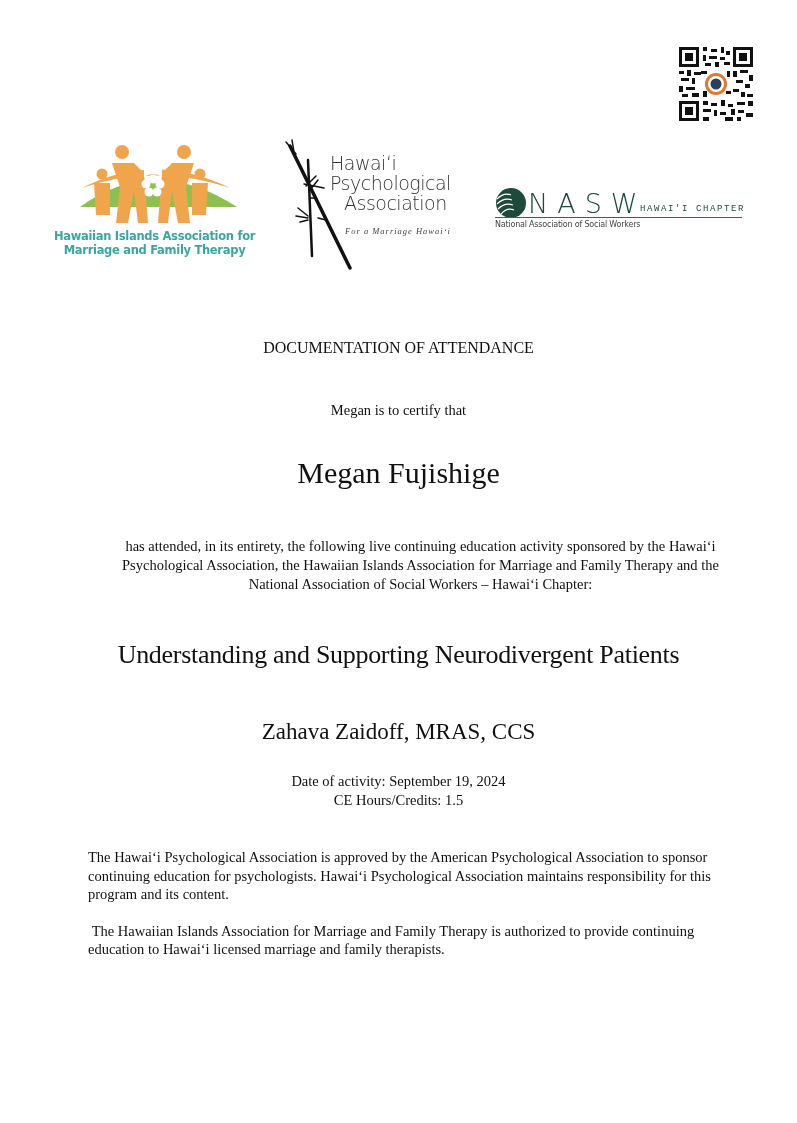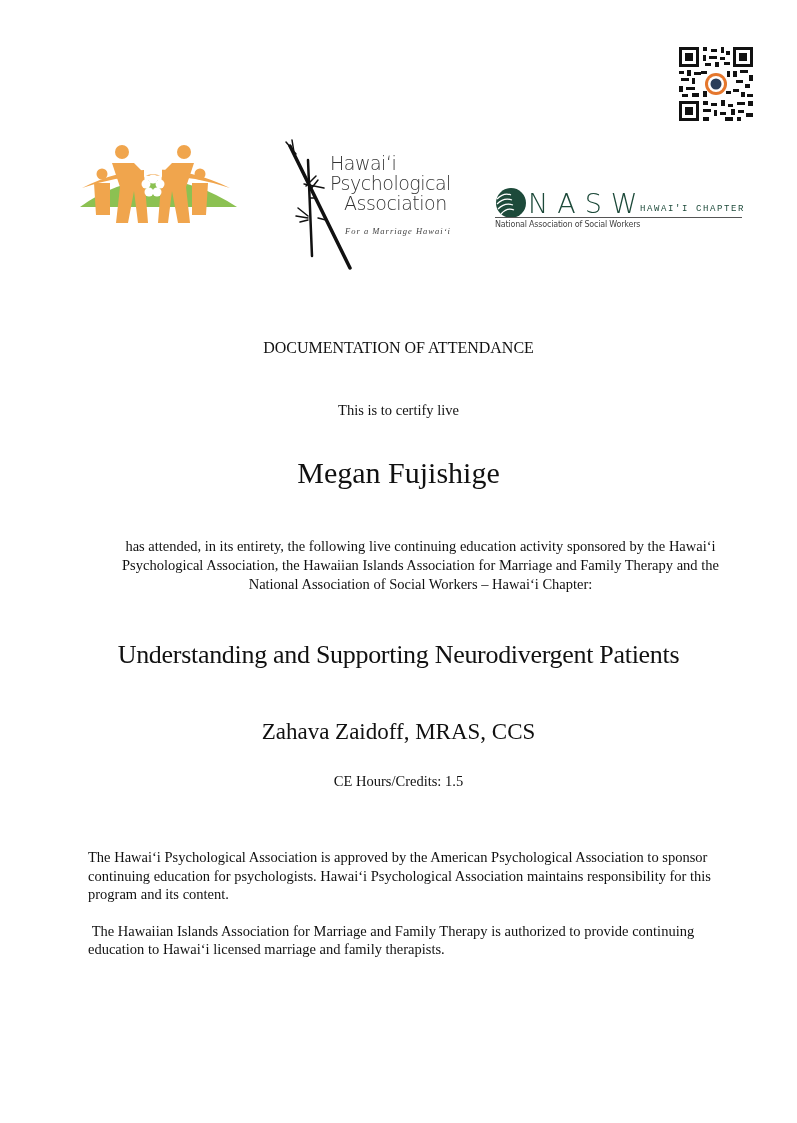--- a/index.html
+++ b/index.html
@@ -138,20 +138,24 @@
     <path d="M92 26 Q101 18 110 26 L110 34 Q101 28 92 34 Z" fill="#fff"></path>
     <g fill="#fff">
       <circle cx="101" cy="36" r="4.5"></circle>
         <circle cx="108" cy="41" r="4.5"></circle>
         <circle cx="105" cy="49" r="4.5"></circle>
       <circle cx="97" cy="49" r="4.5"></circle>
         <circle cx="94" cy="41" r="4.5"></circle>
     </g>
     <circle cx="101" cy="43" r="2" fill="#8cc152"></circle>
   </svg>
+  <div class="hiamft-text">
+    <div>Hawaiian Islands Association for</div>
+    <div>Marriage and Family Therapy</div>
+  </div>
 </div>
 
 <div class="abs logo-hpa">
   <svg width="80" height="135" viewBox="0 0 80 135" style="position:absolute;left:0;top:0;">
     <g stroke="#111" fill="none" stroke-linecap="round">
       <path d="M8 8 L68 130" stroke-width="3.5"></path>
       <path d="M26 22 L30 118" stroke-width="2.5"></path>
       <path d="M22 46 L42 50 M36 80 L44 82 M28 60 L32 60" stroke-width="1.5"></path>
       <path d="M4 4 L14 16 M10 2 L12 14" stroke-width="1.5"></path>
       <path d="M34 38 L24 48 M36 42 L28 52" stroke-width="1.5"></path>
@@ -176,25 +180,26 @@
         <path d="M7 28 Q13 21 20 24"></path>
     </g>
   </svg>
   <div class="nasw-big">NASW</div>
   <div class="nasw-chapter">HAWAI'I CHAPTER</div>
   <div class="nasw-rule"></div>
   <div class="nasw-sub">National Association of Social Workers</div>
 </div>
 
 <div class="abs center heading">DOCUMENTATION OF ATTENDANCE</div>
-<div class="abs center certify">This is to certify live</div>
+<div class="abs center certify">Megan is to certify that</div>
 <div class="abs center recipient">Megan Fujishige</div>
 <div class="abs center attend-para">has attended, in its entirety, the following live continuing education activity sponsored by the Hawai‘i Psychological Association, the Hawaiian Islands Association for Marriage and Family Therapy and the National Association of Social Workers – Hawai‘i Chapter:</div>
 <div class="abs center course-title">Understanding and Supporting Neurodivergent Patients</div>
 <div class="abs center presenter">Zahava Zaidoff, MRAS, CCS</div>
 <div class="abs center activity">
+  <div>Date of activity: September 19, 2024</div>
   <div>CE Hours/Credits: 1.5</div>
 </div>
 
 <div class="abs approvals">
   <p style="white-space:pre-wrap;">The Hawai‘i Psychological Association is approved by the American Psychological Association to sponsor continuing education for psychologists. Hawai‘i Psychological Association maintains responsibility for this program and its content.</p>
   <p style="white-space:pre-wrap;"> The Hawaiian Islands Association for Marriage and Family Therapy is authorized to provide continuing education to Hawai‘i licensed marriage and family therapists.</p>
 </div>
 
 </body></html>

